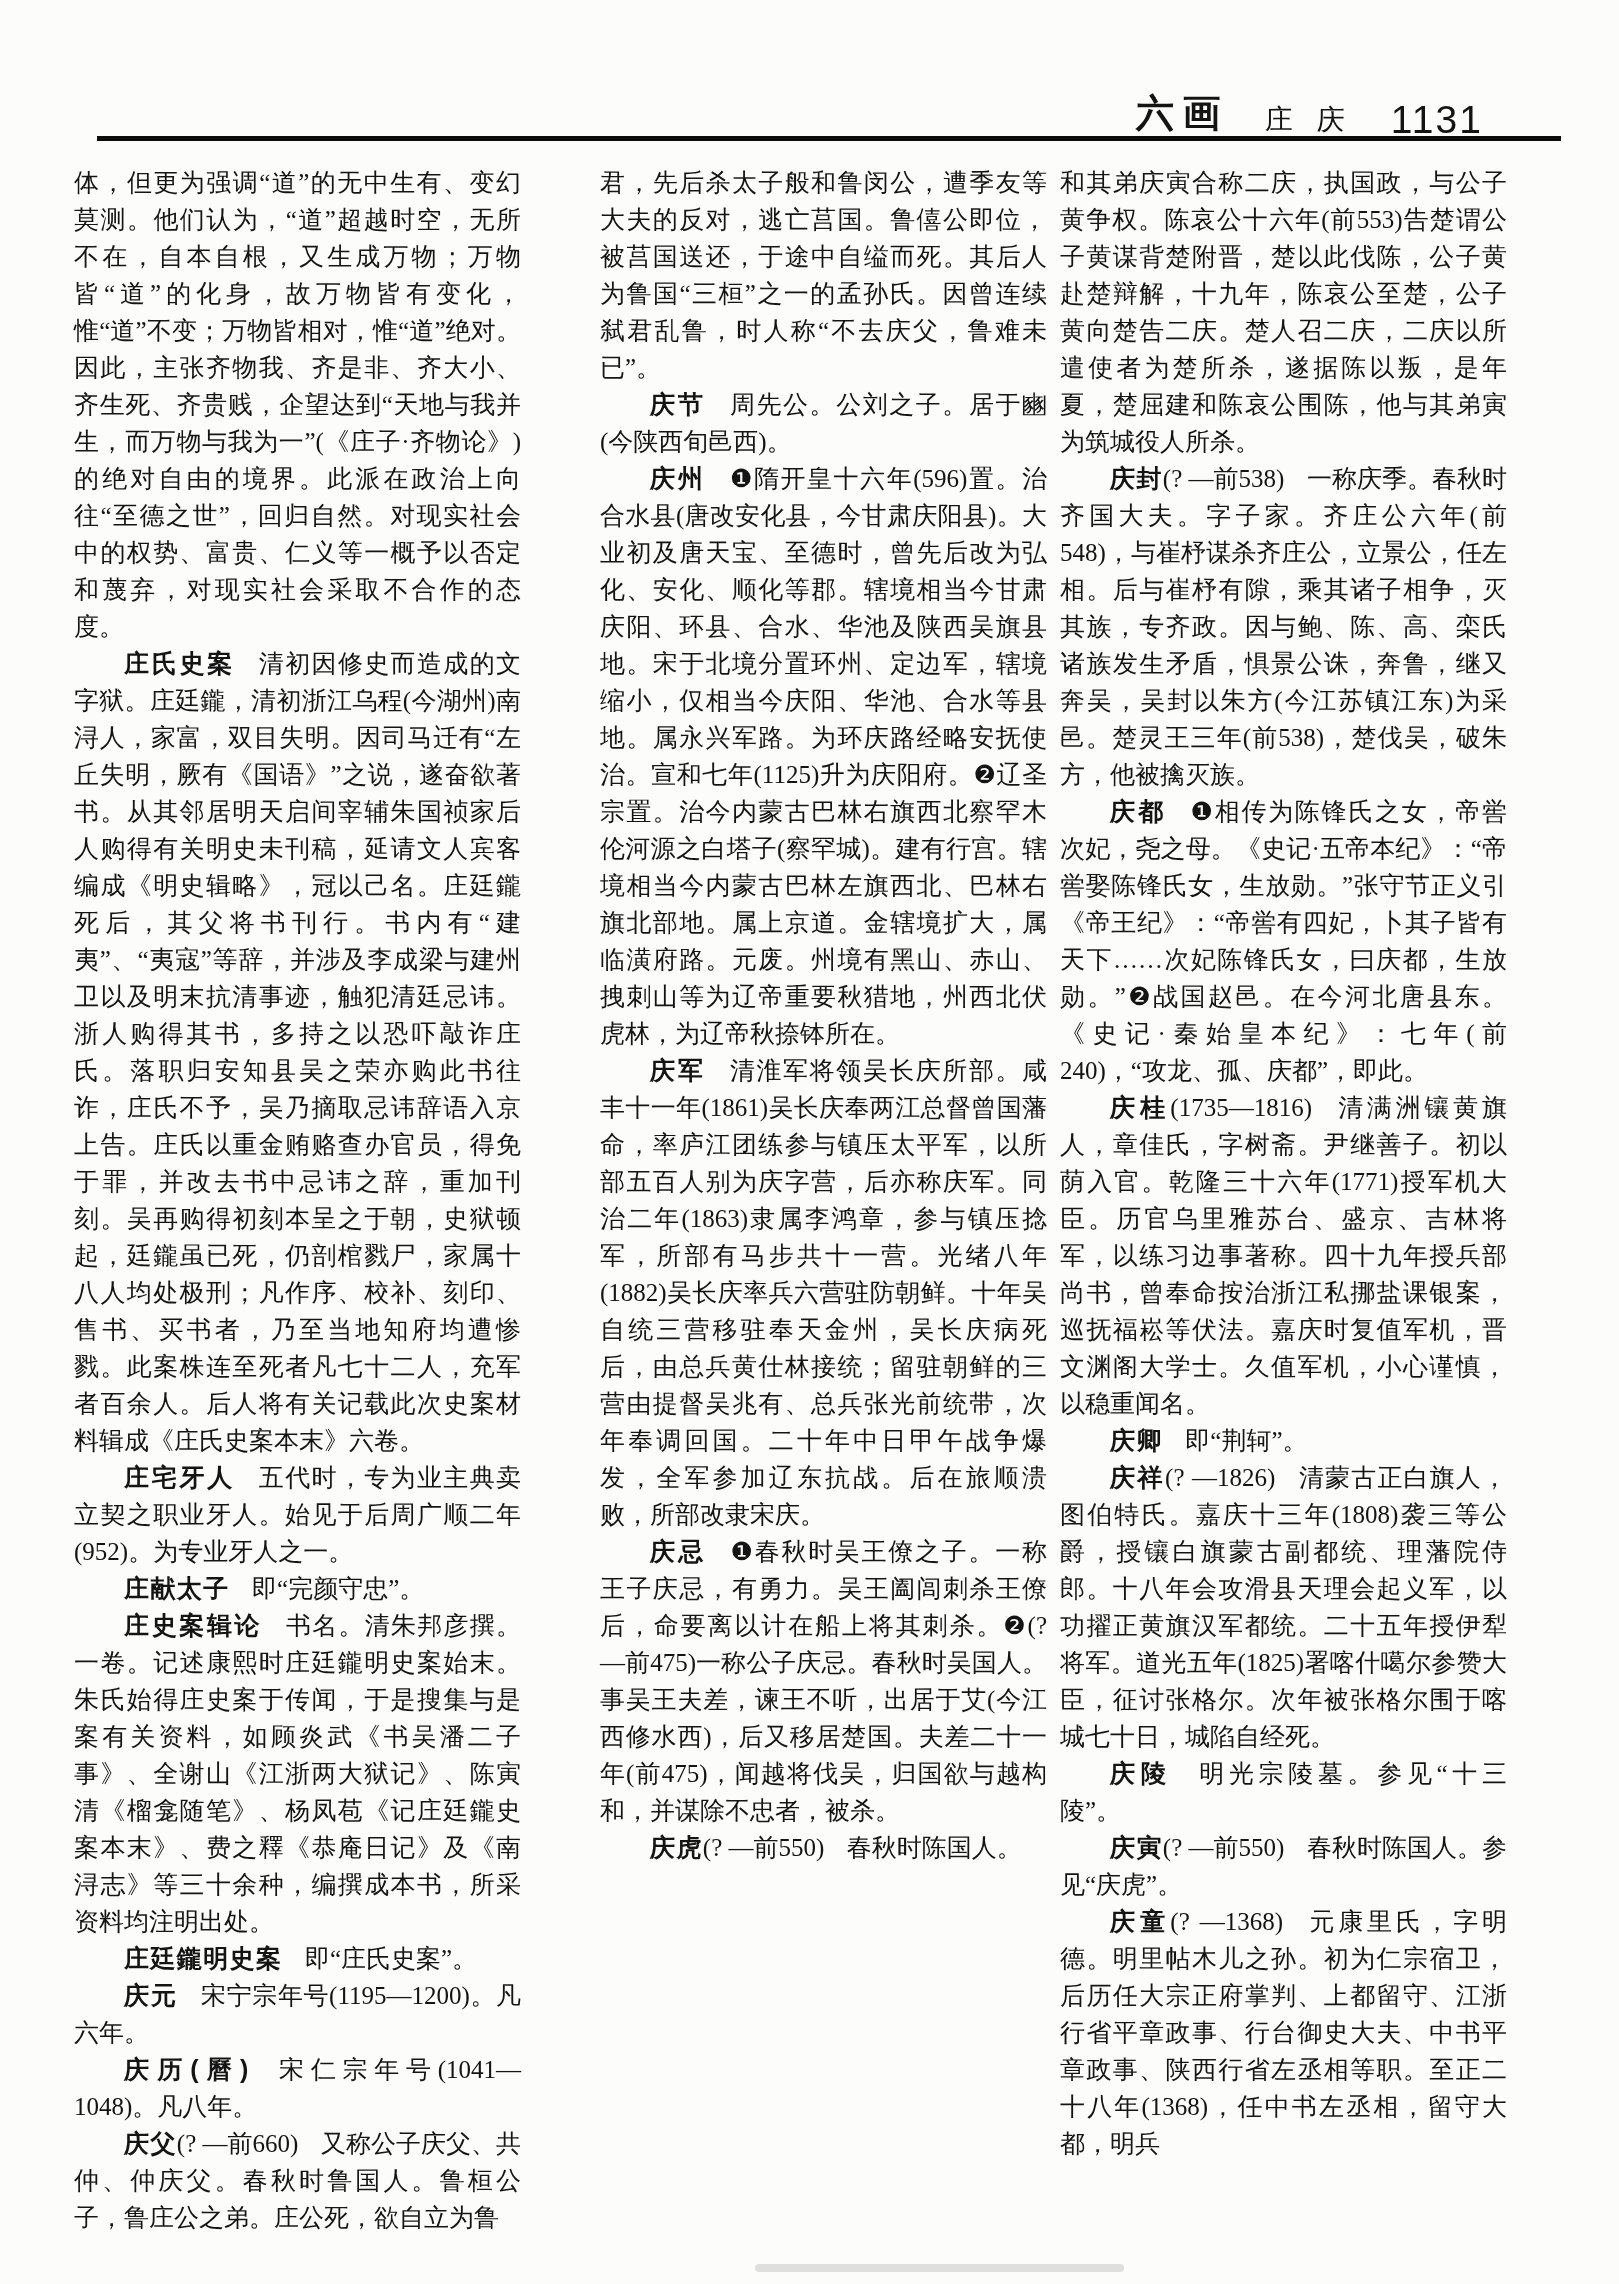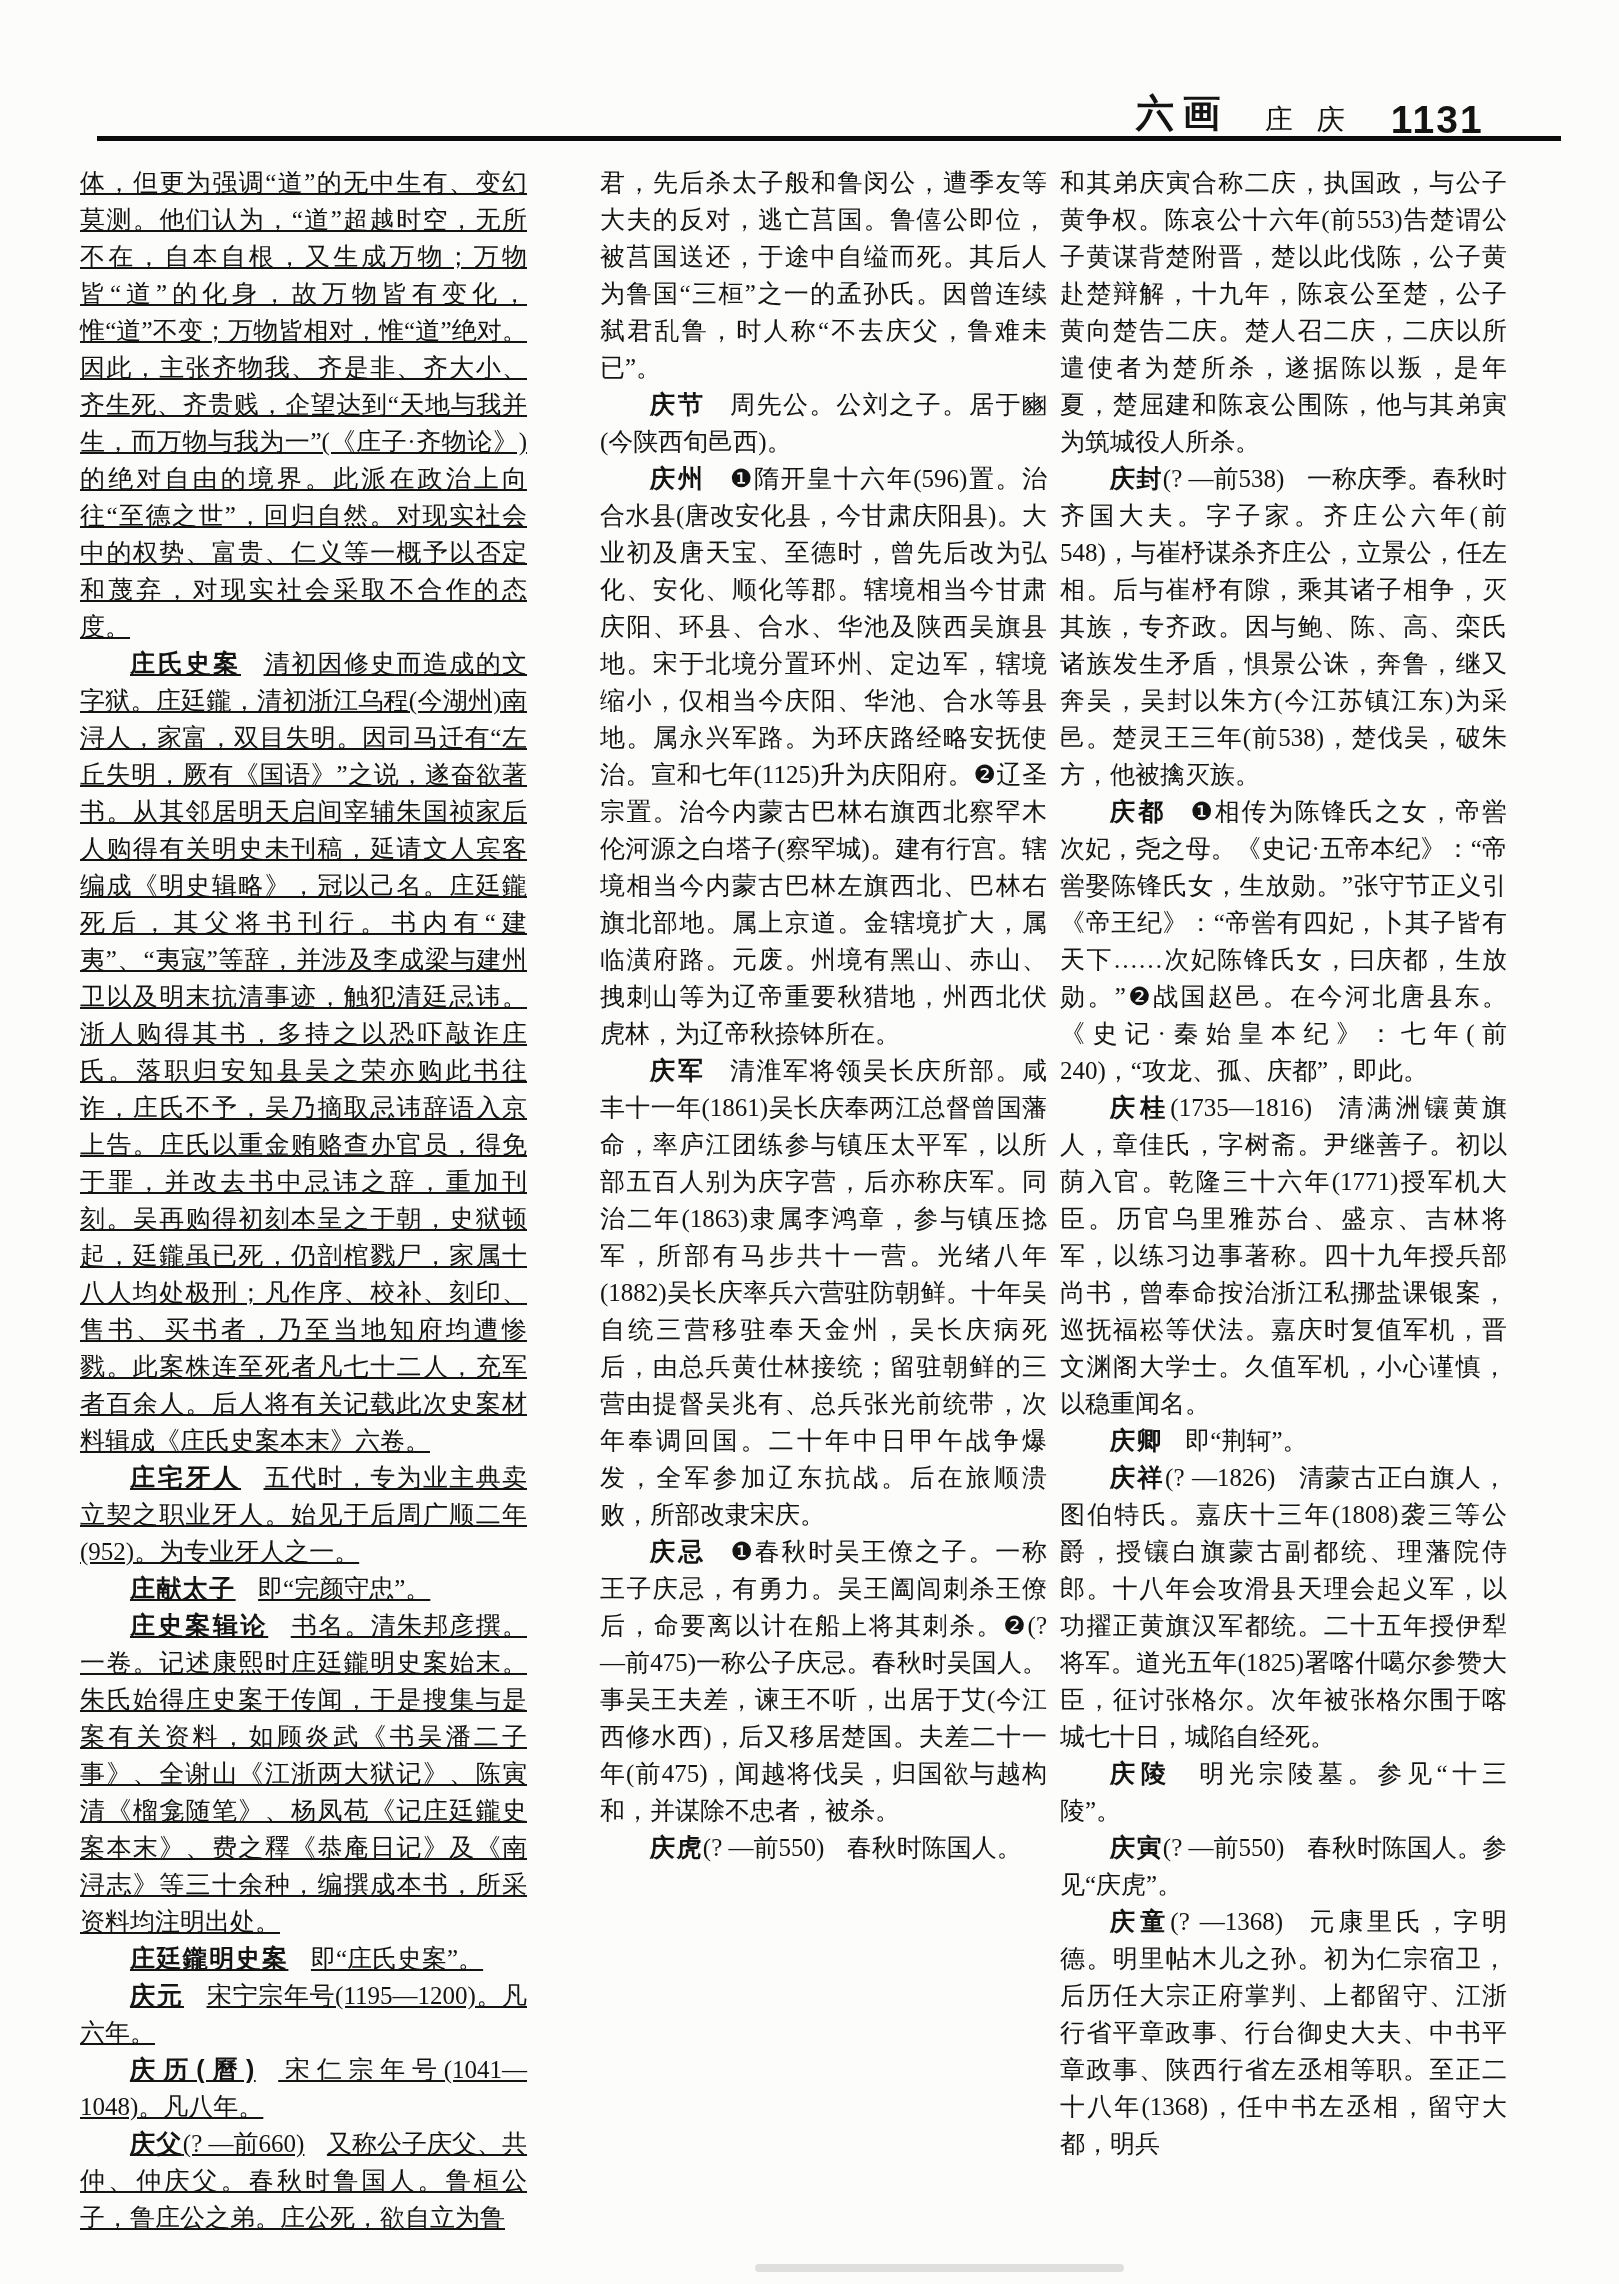--- a/index.html
+++ b/index.html
@@ -14,40 +14,40 @@
   
   .page-header {
     position: absolute; top: 88px; left: 1136px;
     display: flex; align-items: flex-end;
     white-space: nowrap;
   }
   .hdr-section { font-size: 38px; font-weight: 700; letter-spacing: 8.4px; }
   .hdr-char-a  { font-size: 28px; margin-left: 36px; }
   .hdr-char-b  { font-size: 28px; margin-left: 24px; }
   .hdr-pagenum {
-    font-size: 39px; font-weight: 700; margin-left: 46px;
+    font-size: 39px; font-weight: 400; margin-left: 46px;
     font-family: "Liberation Sans", sans-serif; letter-spacing: 2.1px;
     line-height: 1;
   }
   
   .rule {
     position: absolute; top: 136px; left: 97px;
     width: 1464px; height: 4.9px; background: #0b0b0b;
   }
   .rule::after {
     content: ""; display: block; height: 1.4px; margin-top: 2.1px;
     background: rgba(20,20,20,.35);
   }
   
   .col {
     position: absolute; top: 164px; width: 447px;
     font-size: 25px; line-height: 37px;
     text-align: justify;
   }
-  #col-1 { left: 80px; text-decoration: underline; }
+  #col-1 { left: 74px; }
   #col-2 { left: 600px; }
   #col-3 { left: 1060px; }
   .para { text-indent: 2em; }
   .para.cont { text-indent: 0; }
   .head {
     font-weight: 700;
     font-family: "Liberation Sans", sans-serif;
     letter-spacing: 1.4px;
     margin-top: 29px;
   }

